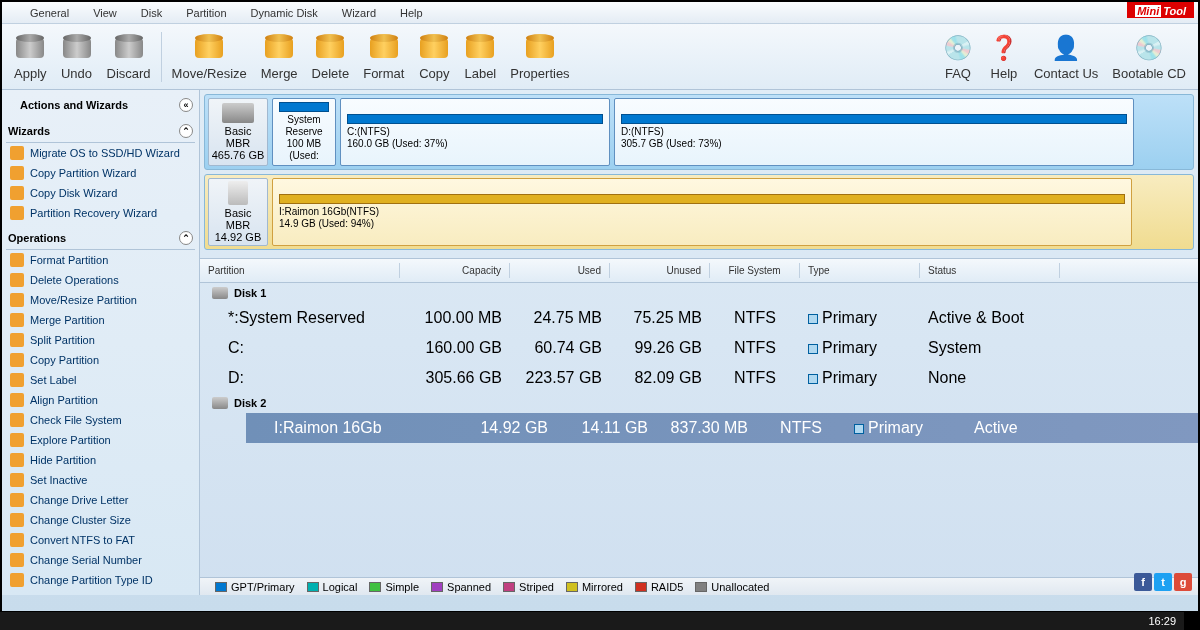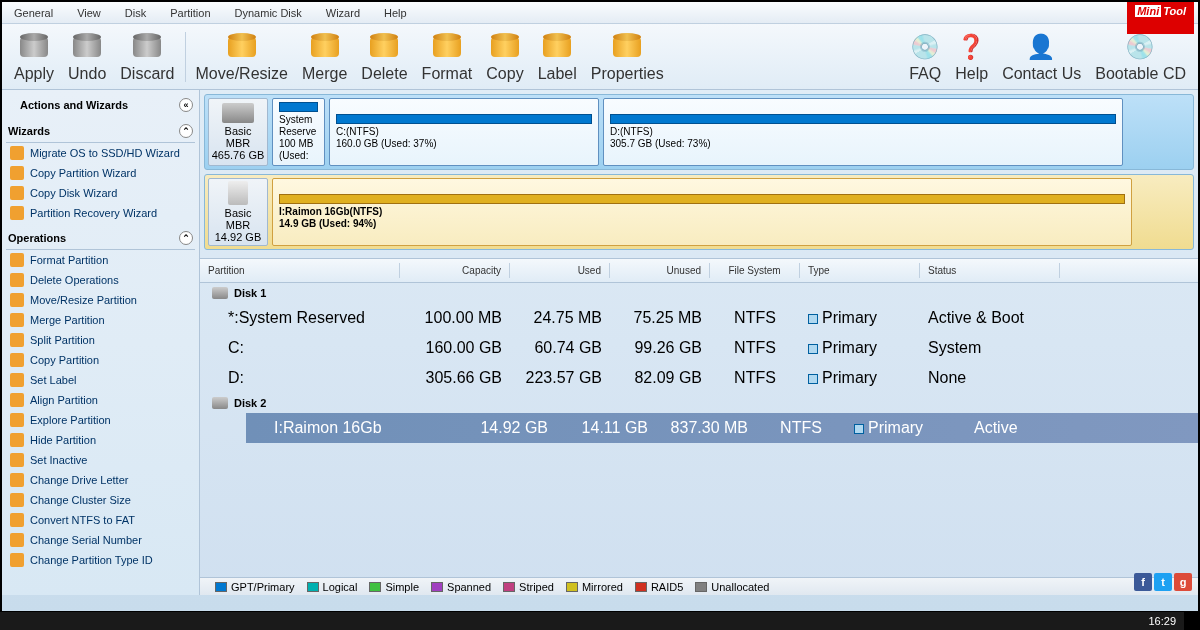--- a/index.html
+++ b/index.html
@@ -1,27 +1,27 @@
 <!DOCTYPE html>
 <html><head>
 <meta charset="utf-8">
 <style>
 *{margin:0;padding:0;box-sizing:border-box;font-family:Tahoma,Arial,sans-serif;font-size:11px;}
 body{width:1200px;height:630px;background:#000;overflow:hidden;}
 .window{width:1196px;height:609px;margin:2px;background:linear-gradient(180deg,#e8f0f8 0%,#d4e4f0 30%,#c8dcec 100%);position:relative;}
-.menubar{height:22px;background:linear-gradient(180deg,#fafcfe,#e4ecf4);border-bottom:1px solid #c0d0e0;display:flex;align-items:center;padding:0 0;}
+.menubar{height:22px;background:linear-gradient(180deg,#fafcfe,#e4ecf4);border-bottom:1px solid #c0d0e0;display:flex;align-items:center;padding:0 16px;}
 .menubar .mi{padding:2px 12px;color:#333;cursor:pointer;}
-.logo{position:absolute;right:4px;top:0;height:32px;background:#d00;color:#fff;font-weight:bold;font-style:italic;padding:2px 8px;font-size:12px;}
+.logo{position:absolute;right:4px;top:0;height:16px;background:#d00;color:#fff;font-weight:bold;font-style:italic;padding:2px 8px;font-size:12px;}
 .logo .m{background:#fff;color:#d00;padding:0 2px;margin-right:2px;}
 .toolbar{height:66px;background:linear-gradient(180deg,#f4f8fc,#e0ecf6);border-bottom:1px solid #b0c4d8;display:flex;align-items:center;padding:2px 6px;}
 .tb-group{display:flex;gap:2px;}
 .tb-sep{width:1px;height:50px;background:#c0d0e0;margin:0 4px;}
 .tb-btn{display:flex;flex-direction:column;align-items:center;padding:2px 6px;cursor:pointer;min-width:40px;}
 .tb-ico{width:32px;height:32px;display:flex;align-items:center;justify-content:center;font-size:24px;}
-.tb-lbl{font-size:16px;color:#333;margin-top:2px;}
+.tb-lbl{font-size:13px;color:#333;margin-top:2px;}
 .tb-spacer{flex:1;}
 .cyl{width:28px;height:28px;position:relative;}
 .cyl::before{content:'';position:absolute;width:28px;height:20px;background:linear-gradient(90deg,#e8a020,#ffd060,#e8a020);border-radius:4px;top:4px;}
 .cyl::after{content:'';position:absolute;width:28px;height:8px;background:linear-gradient(90deg,#d08010,#f0c050,#d08010);border-radius:50%;top:0;}
 .cyl.gray::before{background:linear-gradient(90deg,#888,#ccc,#888);}
 .cyl.gray::after{background:linear-gradient(90deg,#666,#aaa,#666);}
 .main{display:flex;height:505px;}
 .sidebar{width:198px;background:linear-gradient(180deg,#e8f0f8,#d8e8f4);border-right:1px solid #b0c4d8;padding:4px;overflow-y:auto;}
 .sb-title{font-weight:bold;font-size:12px;padding:4px 2px;display:flex;align-items:center;justify-content:space-between;margin-left:12px;}
 .collapse{width:14px;height:14px;border:1px solid #888;border-radius:50%;display:flex;align-items:center;justify-content:center;font-size:9px;background:#fff;cursor:pointer;}
@@ -30,21 +30,21 @@
 .sb-ico{width:14px;height:14px;display:inline-block;background:#f0a030;border-radius:2px;}
 .content{flex:1;display:flex;flex-direction:column;background:linear-gradient(180deg,#e0ecf6,#d0e0f0);}
 .diskmap{padding:4px;border-bottom:1px solid #b0c4d8;}
 .diskrow{display:flex;gap:4px;margin-bottom:4px;background:linear-gradient(180deg,#bde0f8,#9cd0f0);border:1px solid #88b8d8;border-radius:3px;padding:3px;}
 .diskrow.sel{background:linear-gradient(180deg,#f8ecc0,#f0dc90);}
 .diskhead{width:60px;display:flex;flex-direction:column;align-items:center;justify-content:center;background:linear-gradient(180deg,#f0f4f8,#d8e4f0);border:1px solid #a0b8d0;border-radius:2px;padding:2px;}
 .diskhead .di{width:32px;height:20px;background:linear-gradient(180deg,#ccc,#888);border-radius:2px;}
 .diskhead .usb{width:20px;height:24px;background:linear-gradient(180deg,#eee,#bbb);border-radius:2px;}
 .dhlabel{font-size:9px;text-align:center;margin-top:2px;}
 .partblock{border:1px solid #6090c0;border-radius:2px;padding:3px 6px;background:linear-gradient(180deg,#f8fcff,#e8f4fc);display:flex;flex-direction:column;justify-content:center;}
-.partblock.sel{background:linear-gradient(180deg,#fff8e0,#f8ecc0);border-color:#d0a040;font-weight:bold;}
+.partblock.sel{background:linear-gradient(180deg,#fff8e0,#f8ecc0);border-color:#d0a040;}
 .partbar{height:10px;background:#0078d0;margin-bottom:2px;border:1px solid #005090;}
 .partbar.y{background:#e0b020;border-color:#a07010;}
 .ptxt{font-size:10px;line-height:12px;}
 .tablehdr{display:flex;background:linear-gradient(180deg,#f4f8fc,#e0ecf6);border-bottom:1px solid #b0c4d8;padding:4px 0;}
 .th{padding:2px 8px;font-size:10px;color:#333;border-right:1px solid #c0d0e0;}
 .tbody{flex:1;overflow-y:auto;}
 .grphdr{padding:4px 12px;font-weight:bold;display:flex;align-items:center;gap:6px;}
 .grphdr .dico{width:16px;height:12px;background:linear-gradient(180deg,#ccc,#888);border-radius:2px;}
 .trow{display:flex;padding:4px 0;}
 .trow.sel{background:linear-gradient(90deg,#7090b8,#8098c0);color:#fff;margin-left:46px;}
@@ -221,20 +221,24 @@
           <div class="sb-item">
             <span class="sb-ico"></span>
             <span>Set Label</span>
           </div>
           <div class="sb-item">
             <span class="sb-ico"></span>
             <span>Align Partition</span>
           </div>
           <div class="sb-item">
             <span class="sb-ico"></span>
+            <span>Check File System</span>
+          </div>
+          <div class="sb-item">
+            <span class="sb-ico"></span>
             <span>Explore Partition</span>
           </div>
           <div class="sb-item">
             <span class="sb-ico"></span>
             <span>Hide Partition</span>
           </div>
           <div class="sb-item">
             <span class="sb-ico"></span>
             <span>Set Inactive</span>
           </div>
@@ -262,21 +266,21 @@
     </div>
 
     <div class="content">
       <div class="diskmap">
         <div class="diskrow">
           <div class="diskhead">
             <div class="di"></div>
             <div class="dhlabel"><span>Basic MBR</span><br><span>465.76 GB</span></div>
           </div>
           <div id="d1parts" style="display:flex;gap:4px;flex:1;">
-              <div class="partblock" style="width: 53px;">
+              <div class="partblock" style="width: 64px; text-align: center;">
                 <div class="partbar"></div>
                 <div class="ptxt">System Reserve</div>
                 <div class="ptxt">100 MB (Used:</div>
               </div>
               <div class="partblock" style="width: 270px;">
                 <div class="partbar"></div>
                 <div class="ptxt">C:(NTFS)</div>
                 <div class="ptxt">160.0 GB (Used: 37%)</div>
               </div>
               <div class="partblock" style="width: 520px;">

